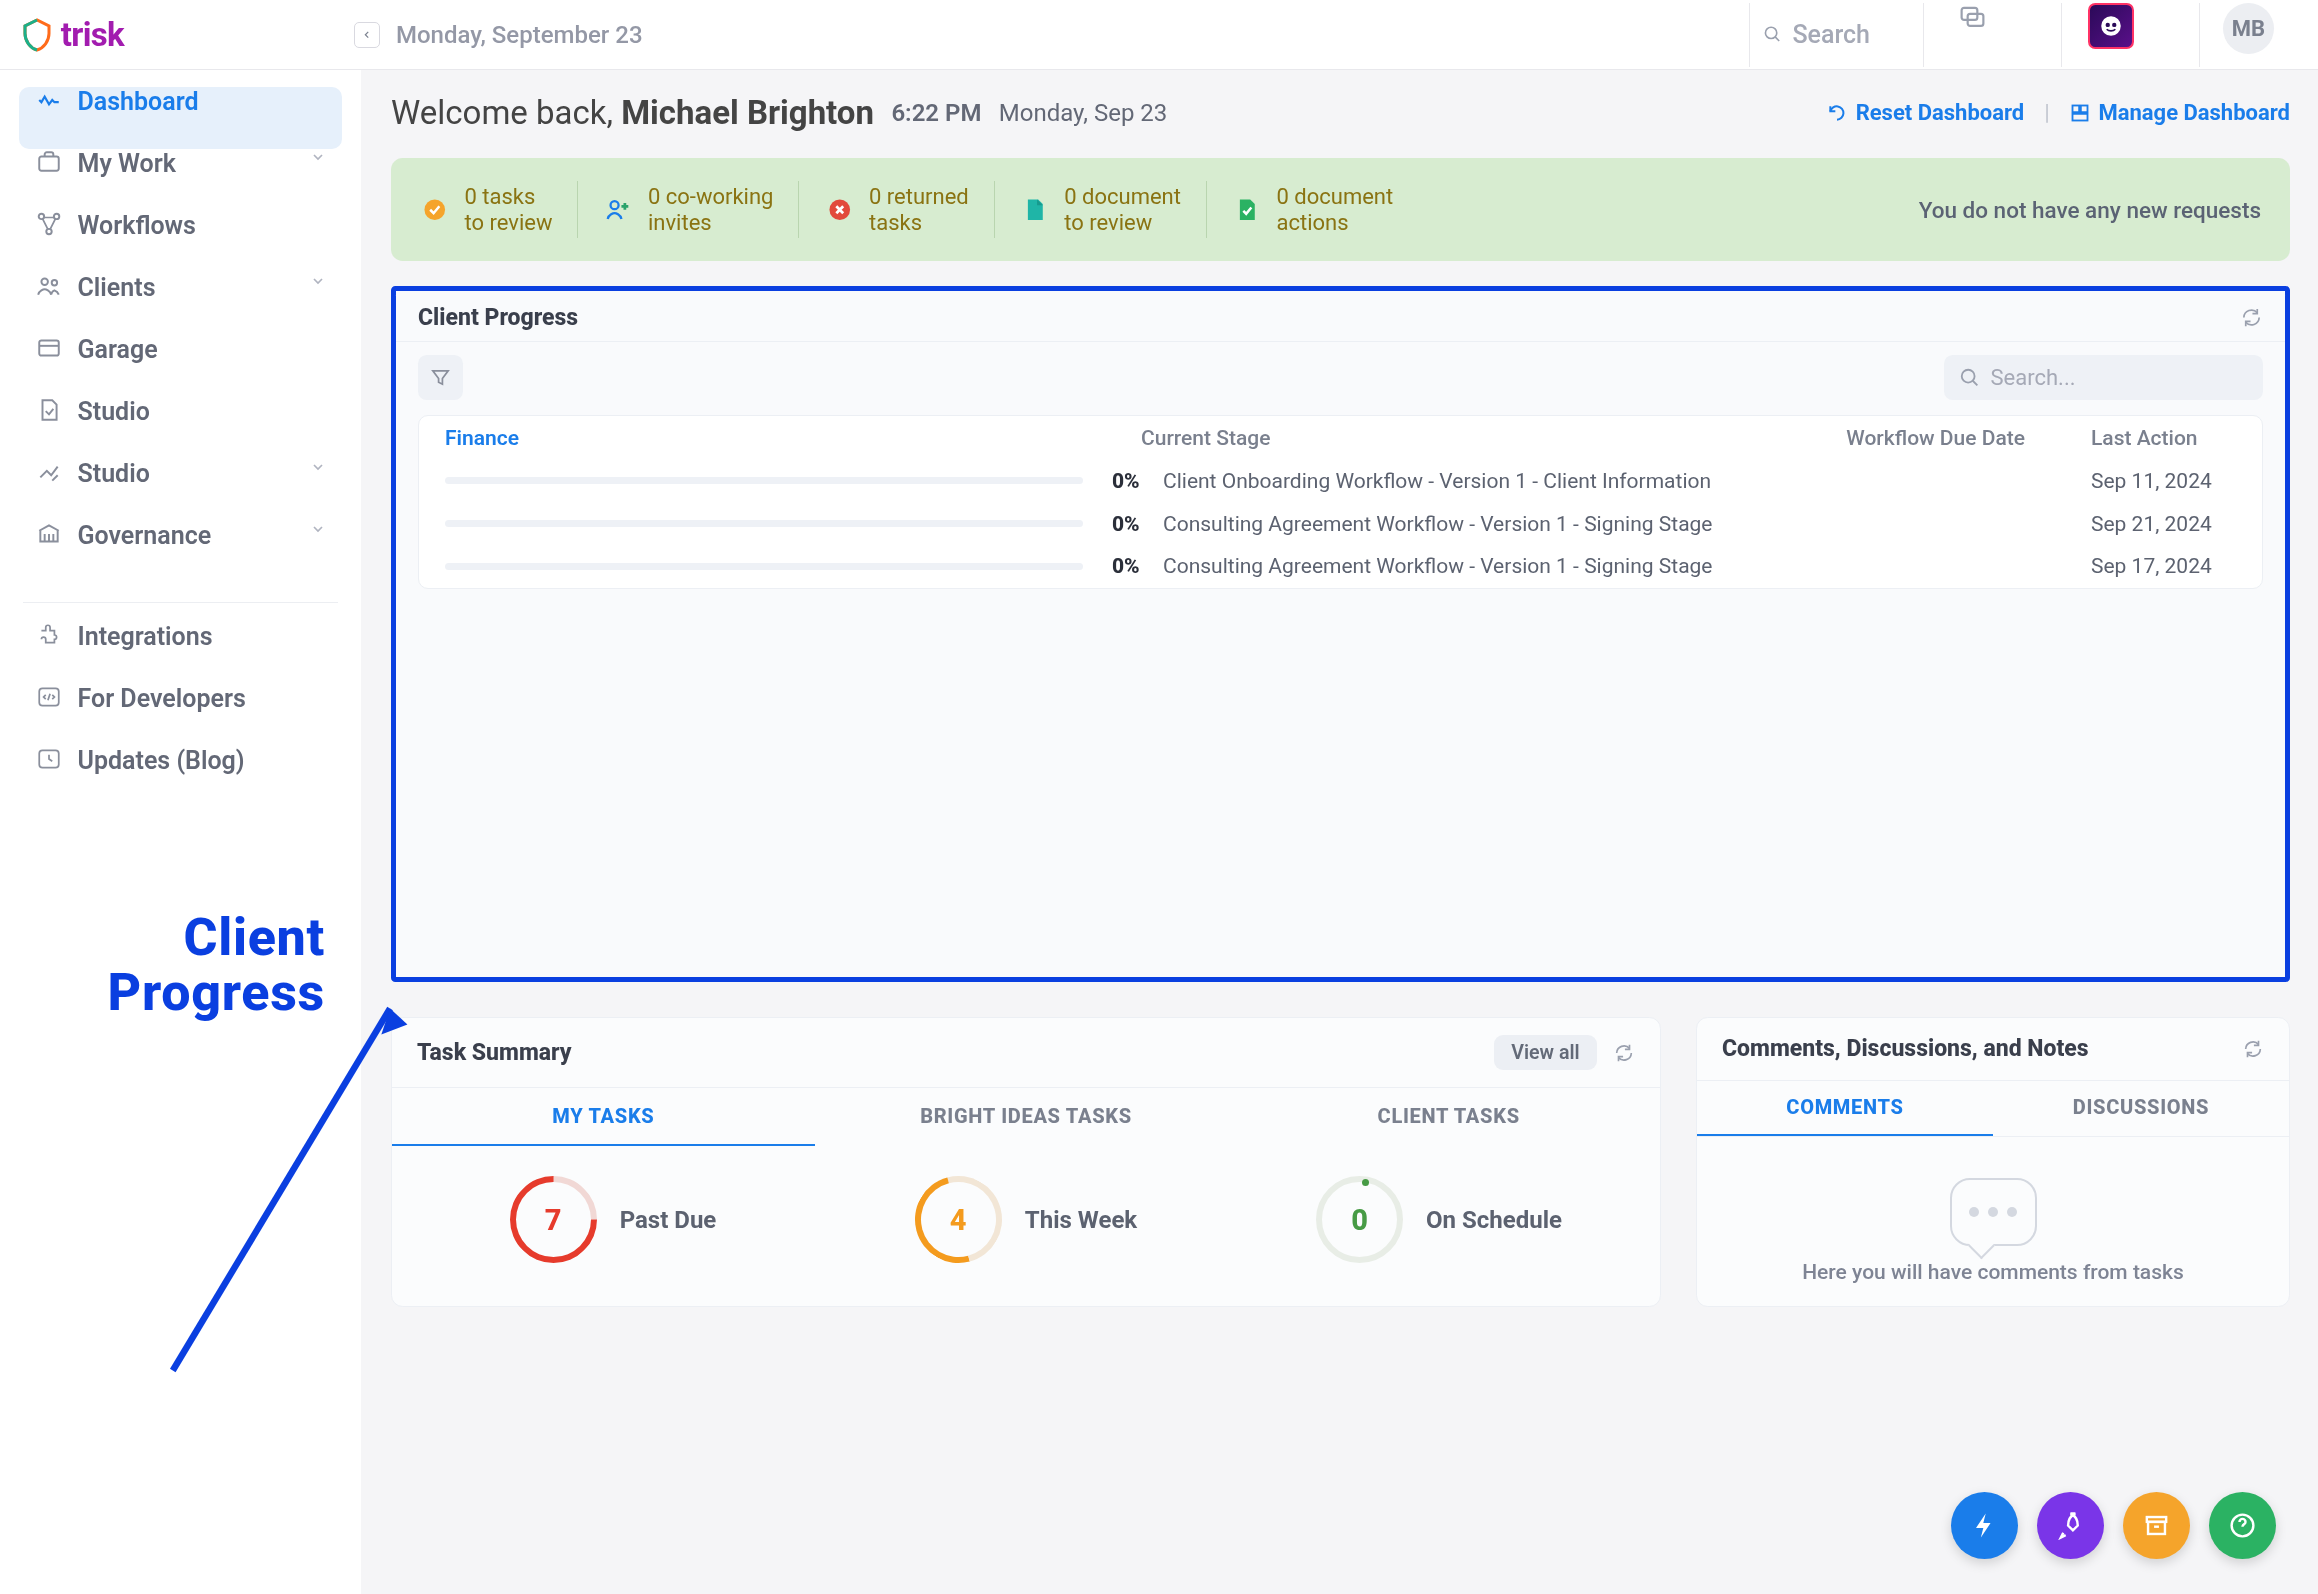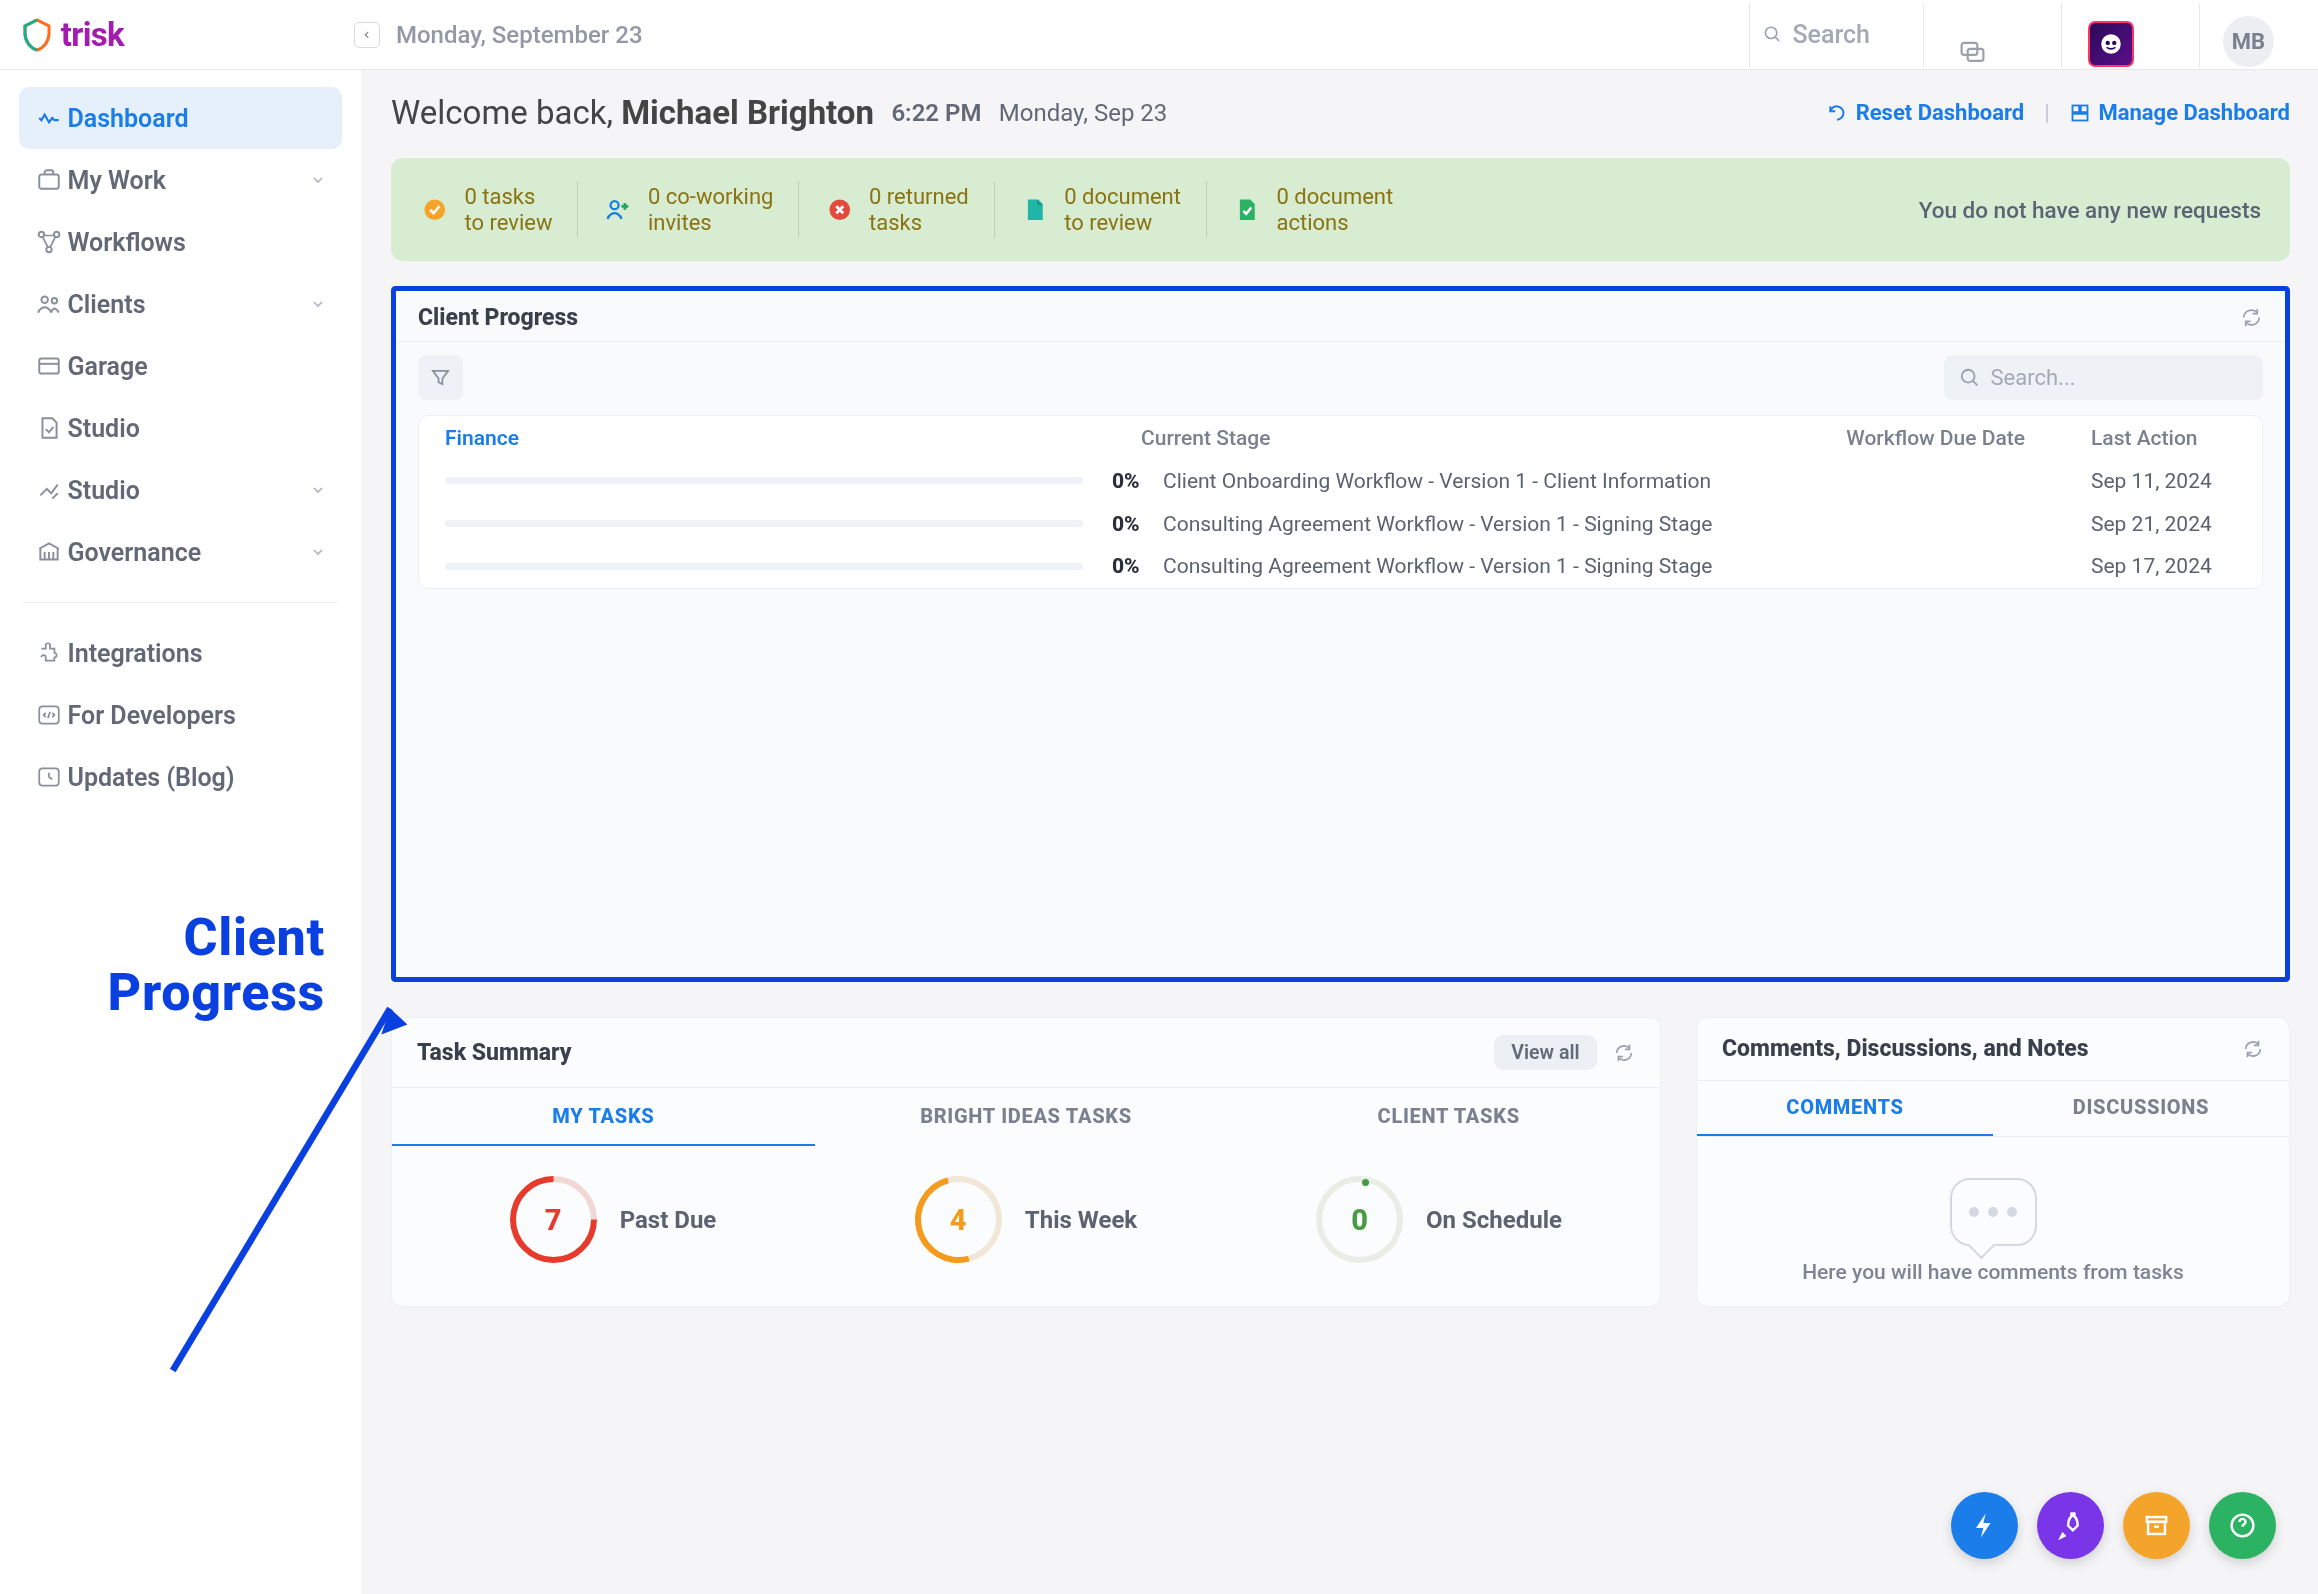--- a/index.html
+++ b/index.html
@@ -6,26 +6,26 @@
 body { background: #f5f5f7; color: #333; font-size: 11.6px; width: 2319px; height: 1594px; overflow: hidden;}
 .topbar { display:flex; align-items:center; height:70px; background:#fff; border-bottom:0.7px solid #e8e8ec; padding:0 22px 0 19px;}
 .logo { display:flex; align-items:center; gap:5.8px; width:335px; }
 .logo-text { font-size:33px; font-weight:700; color:#a21caf; letter-spacing:-0.7px;}
 .date-area { display:flex; align-items:center; gap:16px;}
 .chev-btn { width:26px; height:26px; border:0.7px solid #d9d9e0; border-radius:5px; background:#fff; display:flex; align-items:center; justify-content:center; cursor:pointer;}
 .date-text { color:#9498a6; font-size:24px; font-weight:500;}
 .top-right { margin-left:auto; display:flex; align-items:center; gap:0;}
 .search-box { display:flex; align-items:center; gap:10px; width:134px; height:64px; padding:0 13px; border-left:0.7px solid #e8e8ec; color:#a5a9b6;}
 .search-ph { color:#a5a9b6; font-size:25px; font-weight:500;}
-.top-icon-cell { width:98px; height:64px; display:flex; align-items:flex-end; justify-content:center; border-left:0.7px solid #e8e8ec;margin-left:40px;}
+.top-icon-cell { width:98px; height:64px; display:flex; align-items:flex-start; justify-content:center; border-left:0.7px solid #e8e8ec;margin-left:40px;}
 .avatar-bot { width:46px; height:46px; border-radius:7.2px; background:linear-gradient(135deg,#2a0a58,#5a0f8a); display:flex; align-items:center; justify-content:center; border:2.2px solid #ff3366;}
 .avatar-mb { width:51px; height:51px; border-radius:50%; background:#eceef2; color:#7a808e; display:flex; align-items:center; justify-content:center; font-size:22px; font-weight:700;}
 .layout { display:flex; height:calc(100% - 70px);}
 .sidebar { width:361px; background:#fff; padding:17.4px 19px;}
-.side-item { display:flex; align-items:center; gap:5px; height:62px; padding:0 16px; border-radius:10px; color:#636876; font-size:25px; font-weight:600; cursor:pointer;}
+.side-item { display:flex; align-items:flex-start; gap:15px; height:62px; padding:0 16px; border-radius:10px; color:#636876; font-size:25px; font-weight:600; cursor:pointer;}
 .side-item .icn { width:27.5px; display:flex; justify-content:center;}
 .side-item.active { background:#e6f0fb; color:#1a7dea;}
 .side-item .chev { margin-left:auto; color:#b0b4c0;}
 .side-sep { height:0.7px; background:#eceef2; margin:19px 4.3px;}
 .main { flex:1; padding:23px 29px 29px 30px; position:relative;}
 .welcome-row { display:flex; align-items:center; gap:17.4px; margin-bottom:26px;}
 .welcome-text { font-size:33px; color:#444; font-weight:400;}
 .welcome-text b { font-weight:700;}
 .time-txt { font-size:24px; color:#636876; font-weight:600;}
 .date-txt { font-size:24px; color:#636876; font-weight:400;}

